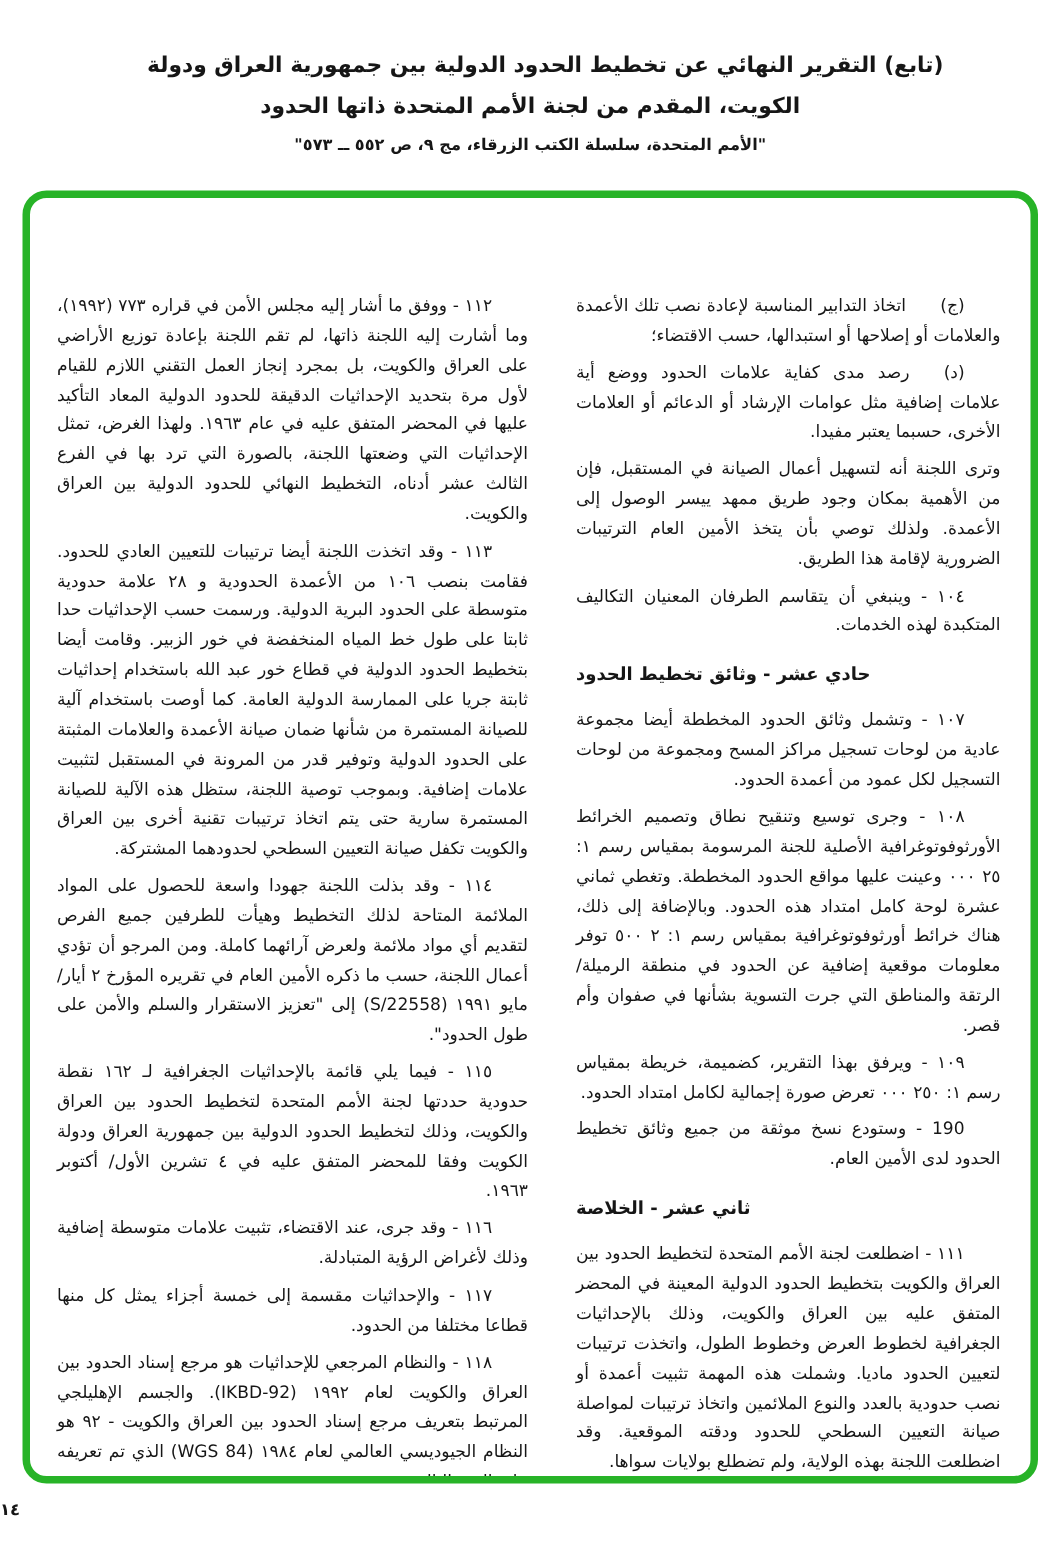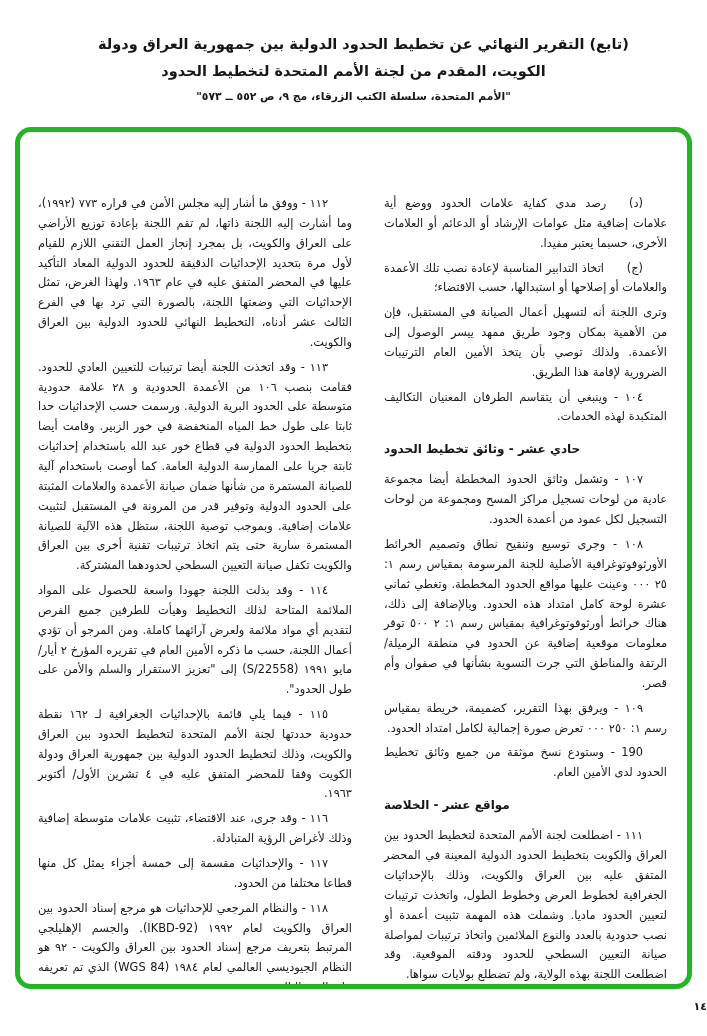--- a/index.html
+++ b/index.html
@@ -56,49 +56,49 @@
     font-weight:bold;
     text-align:left;
     margin:13px 0 11px 0;
     line-height:1.6;
   }
   .sec.two-line { white-space:pre-line; }
 
   
   .ftr {
     position:absolute; left:0; right:0; top:1000px;
-    text-align:right;
+    text-align:left;
     font-size:11px; font-weight:bold;
   }
 </style>
 </head>
 <body>
 
 <div class="page">
 
   <div class="hdr">
     <div class="t1">(تابع) التقرير النهائي عن تخطيط الحدود الدولية بين جمهورية العراق ودولة</div>
-    <div class="t2">الكويت، المقدم من لجنة الأمم المتحدة لتخطيط الحدود</div>
+    <div class="t2">الكويت، المقدم من لجنة الأمم المتحدة ذاتها الحدود</div>
     <div class="note">"الأمم المتحدة، سلسلة الكتب الزرقاء، مج ٩، ص ٥٥٢ ــ ٥٧٣"</div>
   </div>
 
   <div class="frame">
     <div class="cols">
 
       <div class="col col-right">
+        <p class="para indent">(ج)  اتخاذ التدابير المناسبة لإعادة نصب تلك الأعمدة والعلامات أو إصلاحها أو استبدالها، حسب الاقتضاء؛</p>
         <p class="para indent">(د)  رصد مدى كفاية علامات الحدود ووضع أية علامات إضافية مثل عوامات الإرشاد أو الدعائم أو العلامات الأخرى، حسبما يعتبر مفيدا.</p>
-        <p class="para indent">(ج)  اتخاذ التدابير المناسبة لإعادة نصب تلك الأعمدة والعلامات أو إصلاحها أو استبدالها، حسب الاقتضاء؛</p>
         <p class="para">وترى اللجنة أنه لتسهيل أعمال الصيانة في المستقبل، فإن من الأهمية بمكان وجود طريق ممهد ييسر الوصول إلى الأعمدة. ولذلك توصي بأن يتخذ الأمين العام الترتيبات الضرورية لإقامة هذا الطريق.</p>
         <p class="para indent">١٠٤ - وينبغي أن يتقاسم الطرفان المعنيان التكاليف المتكبدة لهذه الخدمات.</p>
         <h3 class="sec">حادي عشر -  وثائق تخطيط الحدود</h3>
         <p class="para indent">١٠٧ - وتشمل وثائق الحدود المخططة أيضا مجموعة عادية من لوحات تسجيل مراكز المسح ومجموعة من لوحات التسجيل لكل عمود من أعمدة الحدود.</p>
         <p class="para indent">١٠٨ - وجرى توسيع وتنقيح نطاق وتصميم الخرائط الأورثوفوتوغرافية الأصلية للجنة المرسومة بمقياس رسم ١: ٢٥ ٠٠٠ وعينت عليها مواقع الحدود المخططة. وتغطي ثماني عشرة لوحة كامل امتداد هذه الحدود. وبالإضافة إلى ذلك، هناك خرائط أورثوفوتوغرافية بمقياس رسم ١: ٢ ٥٠٠ توفر معلومات موقعية إضافية عن الحدود في منطقة الرميلة/ الرتقة والمناطق التي جرت التسوية بشأنها في صفوان وأم قصر.</p>
         <p class="para indent">١٠٩ - ويرفق بهذا التقرير، كضميمة، خريطة بمقياس رسم ١: ٢٥٠ ٠٠٠ تعرض صورة إجمالية لكامل امتداد الحدود.</p>
         <p class="para indent">190 - وستودع نسخ موثقة من جميع وثائق تخطيط الحدود لدى الأمين العام.</p>
-        <h3 class="sec">مواقع عشر -  الخلاصة</h3>
+        <h3 class="sec">ثاني عشر -  الخلاصة</h3>
         <p class="para indent">١١١ - اضطلعت لجنة الأمم المتحدة لتخطيط الحدود بين العراق والكويت بتخطيط الحدود الدولية المعينة في المحضر المتفق عليه بين العراق والكويت، وذلك بالإحداثيات الجغرافية لخطوط العرض وخطوط الطول، واتخذت ترتيبات لتعيين الحدود ماديا. وشملت هذه المهمة تثبيت أعمدة أو نصب حدودية بالعدد والنوع الملائمين واتخاذ ترتيبات لمواصلة صيانة التعيين السطحي للحدود ودقته الموقعية. وقد اضطلعت اللجنة بهذه الولاية، ولم تضطلع بولايات سواها.</p>
       </div>
 
       <div class="col col-left">
         <p class="para indent">١١٢ - ووفق ما أشار إليه مجلس الأمن في قراره ٧٧٣ (١٩٩٢)، وما أشارت إليه اللجنة ذاتها، لم تقم اللجنة بإعادة توزيع الأراضي على العراق والكويت، بل بمجرد إنجاز العمل التقني اللازم للقيام لأول مرة بتحديد الإحداثيات الدقيقة للحدود الدولية المعاد التأكيد عليها في المحضر المتفق عليه في عام ١٩٦٣. ولهذا الغرض، تمثل الإحداثيات التي وضعتها اللجنة، بالصورة التي ترد بها في الفرع الثالث عشر أدناه، التخطيط النهائي للحدود الدولية بين العراق والكويت.</p>
         <p class="para indent">١١٣ - وقد اتخذت اللجنة أيضا ترتيبات للتعيين العادي للحدود. فقامت بنصب ١٠٦ من الأعمدة الحدودية و ٢٨ علامة حدودية متوسطة على الحدود البرية الدولية. ورسمت حسب الإحداثيات حدا ثابتا على طول خط المياه المنخفضة في خور الزبير. وقامت أيضا بتخطيط الحدود الدولية في قطاع خور عبد الله باستخدام إحداثيات ثابتة جريا على الممارسة الدولية العامة. كما أوصت باستخدام آلية للصيانة المستمرة من شأنها ضمان صيانة الأعمدة والعلامات المثبتة على الحدود الدولية وتوفير قدر من المرونة في المستقبل لتثبيت علامات إضافية. وبموجب توصية اللجنة، ستظل هذه الآلية للصيانة المستمرة سارية حتى يتم اتخاذ ترتيبات تقنية أخرى بين العراق والكويت تكفل صيانة التعيين السطحي لحدودهما المشتركة.</p>
         <p class="para indent">١١٤ - وقد بذلت اللجنة جهودا واسعة للحصول على المواد الملائمة المتاحة لذلك التخطيط وهيأت للطرفين جميع الفرص لتقديم أي مواد ملائمة ولعرض آرائهما كاملة. ومن المرجو أن تؤدي أعمال اللجنة، حسب ما ذكره الأمين العام في تقريره المؤرخ ٢ أيار/ مايو ١٩٩١ (S/22558) إلى "تعزيز الاستقرار والسلم والأمن على طول الحدود".</p>
         <p class="para indent">١١٥ - فيما يلي قائمة بالإحداثيات الجغرافية لـ ١٦٢ نقطة حدودية حددتها لجنة الأمم المتحدة لتخطيط الحدود بين العراق والكويت، وذلك لتخطيط الحدود الدولية بين جمهورية العراق ودولة الكويت وفقا للمحضر المتفق عليه في ٤ تشرين الأول/ أكتوبر ١٩٦٣.</p>
         <p class="para indent">١١٦ - وقد جرى، عند الاقتضاء، تثبيت علامات متوسطة إضافية وذلك لأغراض الرؤية المتبادلة.</p>
         <p class="para indent">١١٧ - والإحداثيات مقسمة إلى خمسة أجزاء يمثل كل منها قطاعا مختلفا من الحدود.</p>

